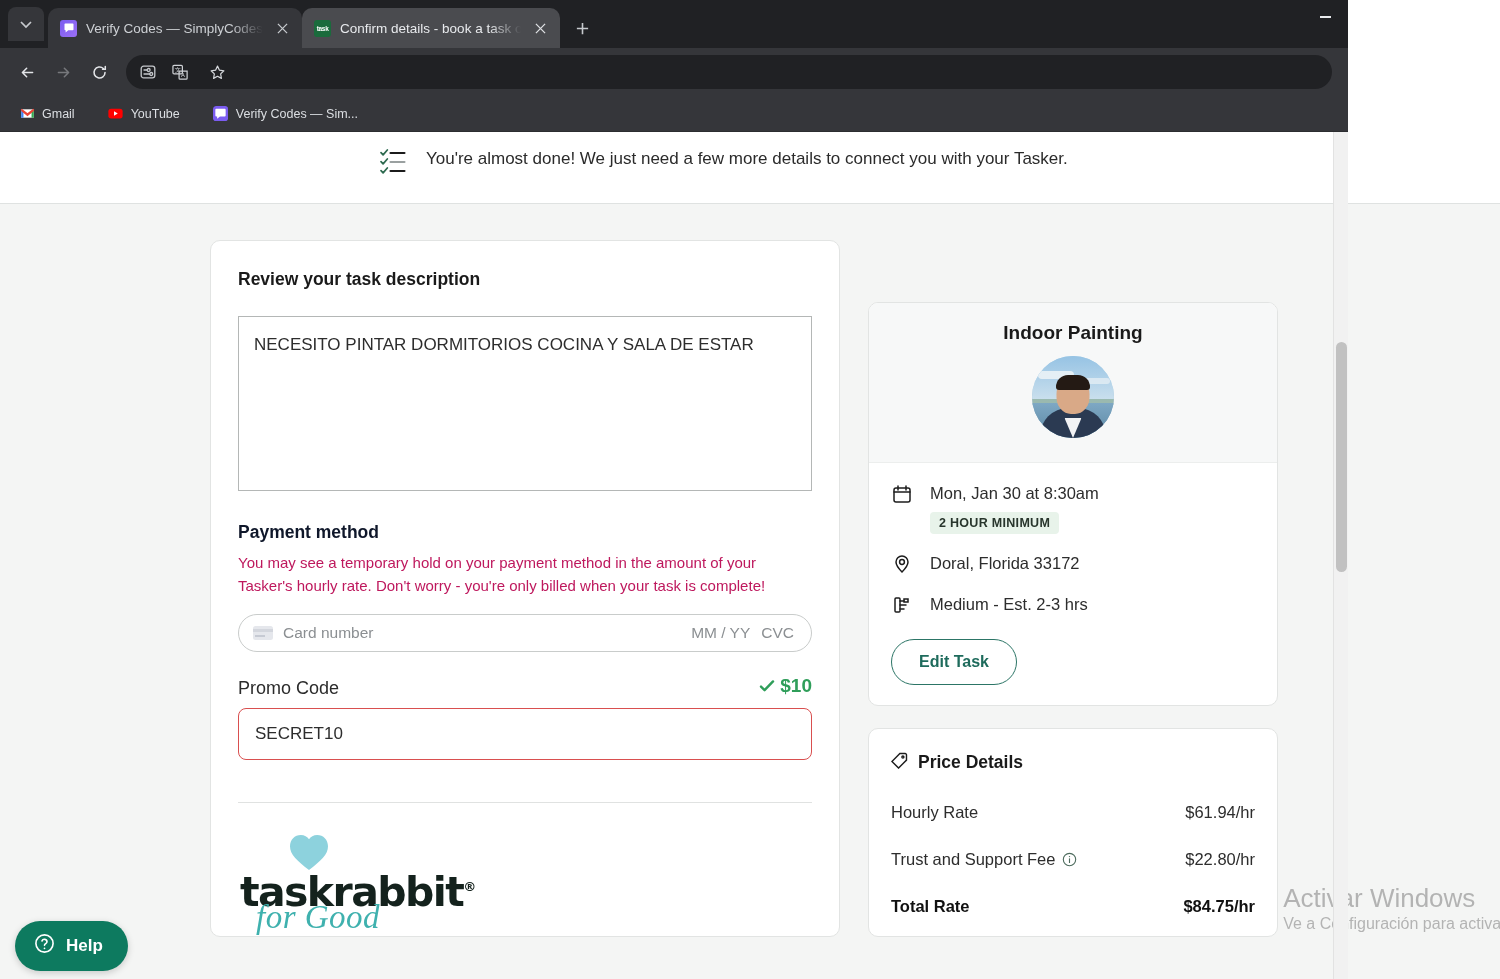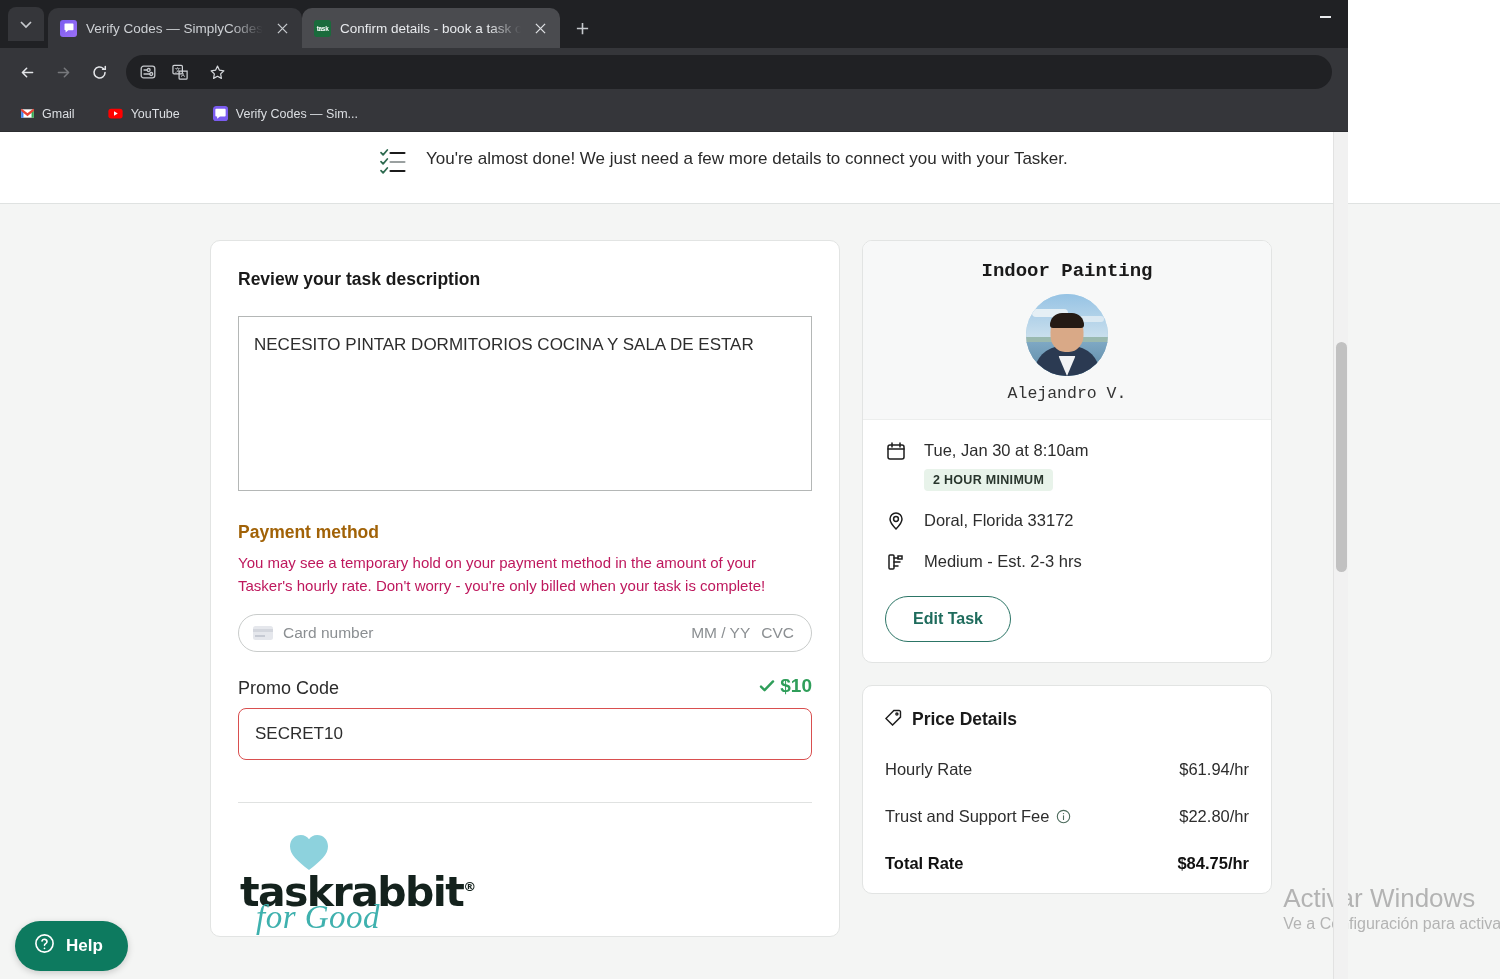--- a/index.html
+++ b/index.html
@@ -222,22 +222,22 @@
 
   .page-body {
     background: #f4f5f4;
     height: 100%;
     padding-top: 36px;
   }
   .layout {
     width: 1080px;
     margin: 0 auto;
     display: flex;
-    gap: 22px;
-    align-items: flex-start;
+    gap: 28px;
+    align-items: flex-end;
   }
 
   
   .card-left {
     width: 630px;
     background: #ffffff;
     border: 1px solid #e2e4e3;
     border-radius: 10px;
     padding: 28px 27px 0 27px;
   }
@@ -258,21 +258,21 @@
     color: #2d2d2d;
     font-family: "Liberation Sans", sans-serif;
     resize: none;
     outline: none;
     background: #fff;
   }
 
   .pay-title {
     font-size: 17.5px;
     font-weight: bold;
-    color: #a16207;
+    color: #0f172a;
     margin: 27px 0 8px 0;
   }
   .pay-desc {
     font-size: 15px;
     line-height: 23px;
     color: #be185d;
     margin-bottom: 17px;
   }
 
   .card-field {
@@ -390,21 +390,20 @@
     background: #ffffff;
     border: 1px solid #e2e4e3;
     border-radius: 10px;
     overflow: hidden;
   }
   .task-head {
     background: #f7f8f8;
     padding: 19px 0 16px 0;
     text-align: center;
     border-bottom: 1px solid #eceeed;
-    font-family: Liberation Mono, monospace;
   }
   .task-head-title {
     font-size: 19px;
     font-weight: bold;
     color: #1a1a1a;
     margin-bottom: 12px;
   }
   .avatar {
     width: 82px; height: 82px;
     border-radius: 50%;
@@ -773,33 +772,32 @@
                 <span class="sky"></span>
                   <span class="cloud1"></span>
                   <span class="cloud2"></span>
                 <span class="shore"></span>
                   <span class="water"></span>
                 <span class="suit"></span>
                   <span class="shirt"></span>
                 <span class="head"></span>
                   <span class="hair"></span>
               </div>
-              <div class="task-head-name">Alejandro V.</div>
             </div>
 
             <div class="task-details">
               <div class="detail-row">
                 <span class="detail-ico">
                   <svg viewBox="0 0 20 20" fill="none" stroke="#1d1d1d" stroke-width="1.5">
                     <rect x="2" y="4" width="16" height="14" rx="2"></rect>
                     <path d="M2 8h16M6 2v4M14 2v4" stroke-linecap="round"></path>
                   </svg>
                 </span>
                 <div class="detail-body">
-                  <div class="detail-text">Tue, Jan 30 at 8:10am</div>
+                  <div class="detail-text">Mon, Jan 30 at 8:30am</div>
                   <span class="badge-min">2 HOUR MINIMUM</span>
                 </div>
               </div>
 
               <div class="detail-row">
                 <span class="detail-ico">
                   <svg viewBox="0 0 20 20" fill="none" stroke="#1d1d1d" stroke-width="1.5">
                     <path d="M10 18s6-6.1 6-10a6 6 0 10-12 0c0 3.9 6 10 6 10z"></path>
                     <circle cx="10" cy="8" r="2.4"></circle>
                   </svg>

